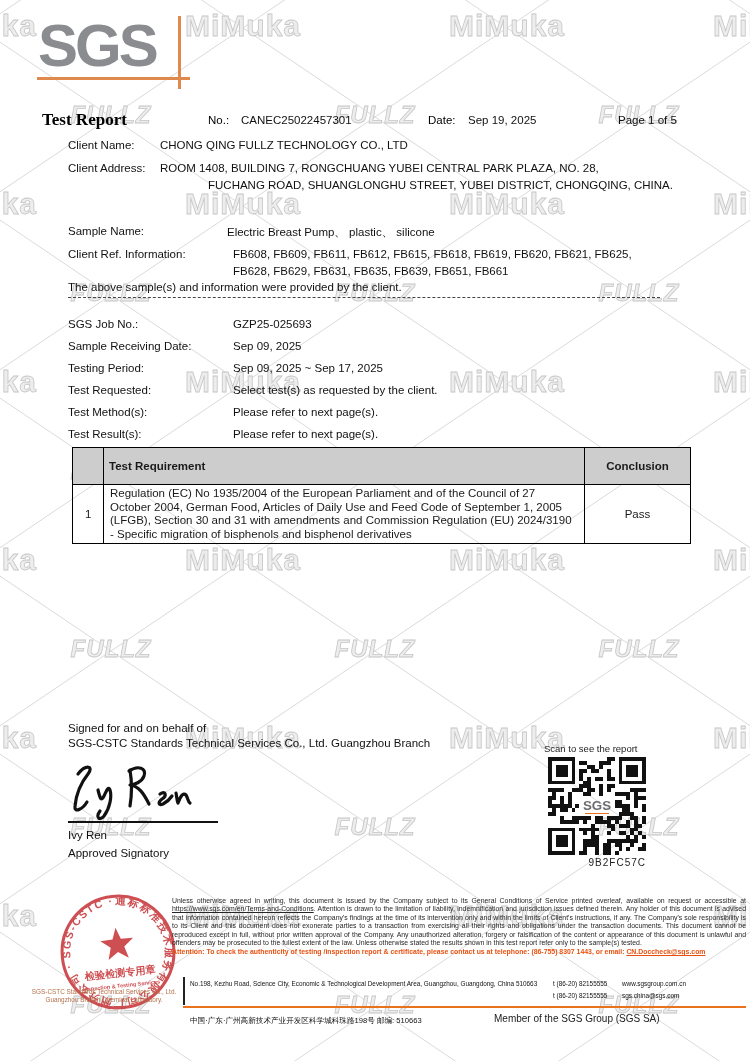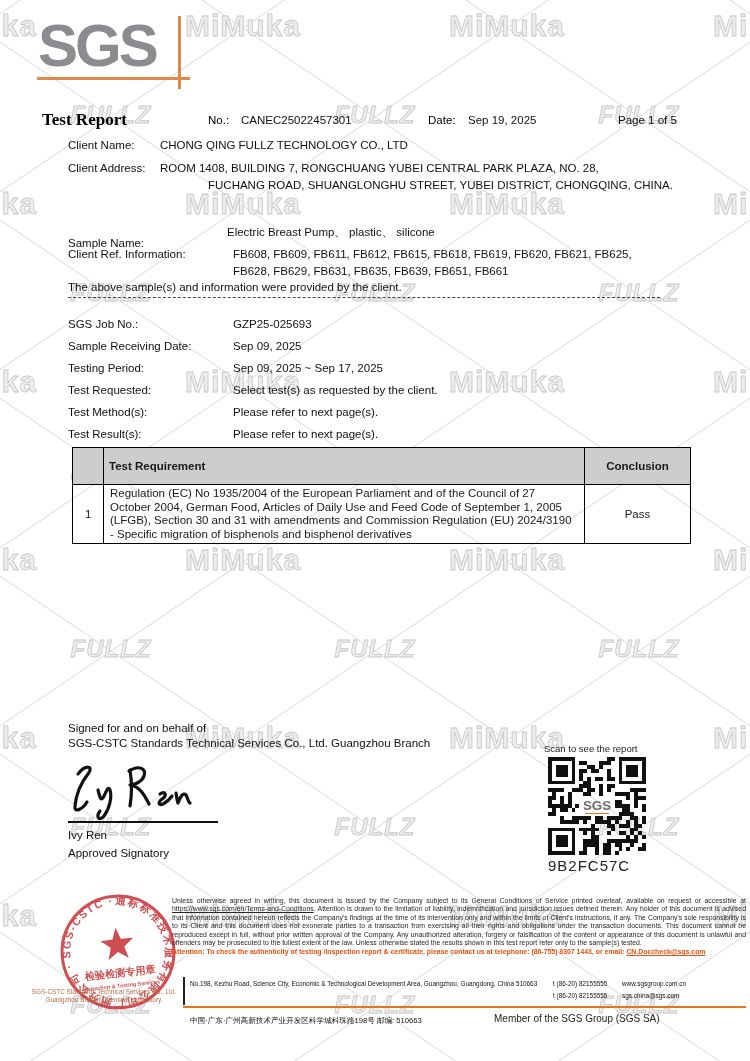--- a/index.html
+++ b/index.html
@@ -37,21 +37,21 @@
   .legal { font-size:6.9px; line-height:8.4px; color:#262626; text-align:justify; }
   .legal .url { text-decoration:underline; }
   .attn { font-size:6.9px; line-height:8.4px; color:#e8500f; font-weight:bold; margin-top:1px; }
   .attn .mail { text-decoration:underline; }
   .addr { font-size:6.4px; color:#111; white-space:nowrap; }
   .addr-cn { font-size:7.6px; }
   .branch { font-size:6.4px; line-height:7.8px; color:#b5714a; text-align:center; }
   .orange-rule { background:#e8731a; }
   .member { font-size:10px; color:#222; }
   .qr-cap { font-size:9.5px; color:#222; }
-  .qr-code-label { font-size:15px; letter-spacing:1px; color:#222; text-align:left; }
+  .qr-code-label { font-size:10px; letter-spacing:1px; color:#222; text-align:right; }
 </style>
 </head>
 <body>
 
 <div id="page">
 
   <div id="wm-layer"><svg width="750" height="1061" viewBox="0 0 750 1061">
         <line x1="0" y1="-1025.9" x2="750" y2="-520.218181818182" stroke="#dadada" stroke-width="1"></line>
         <line x1="0" y1="-847.9" x2="750" y2="-342.21818181818185" stroke="#dadada" stroke-width="1"></line>
         <line x1="0" y1="-669.9" x2="750" y2="-164.21818181818185" stroke="#dadada" stroke-width="1"></line>
@@ -158,21 +158,21 @@
     <div class="abs lab" style="left:428px; top:114px;">Date:</div>
     <div class="abs val" style="left:468px; top:114px;">Sep 19, 2025</div>
     <div class="abs val" style="left:618px; top:114px;">Page 1 of 5</div>
 
     <div class="abs val" style="left:68px; top:139px;">Client Name:</div>
     <div class="abs val" style="left:160px; top:139px;">CHONG QING FULLZ TECHNOLOGY CO., LTD</div>
     <div class="abs val" style="left:68px; top:162px;">Client Address:</div>
     <div class="abs val" style="left:160px; top:162px;">ROOM 1408, BUILDING 7, RONGCHUANG YUBEI CENTRAL PARK PLAZA, NO. 28,</div>
     <div class="abs val" style="left:160px; top:179px;padding-left:48px;">FUCHANG ROAD, SHUANGLONGHU STREET, YUBEI DISTRICT, CHONGQING, CHINA.</div>
 
-    <div class="abs val" style="left:68px; top:225px;margin-top:12px;">Sample Name:</div>
+    <div class="abs val" style="left:68px; top:225px;">Sample Name:</div>
     <div class="abs val" style="left:227px; top:225px;">Electric Breast Pump、 plastic、 silicone</div>
     <div class="abs val" style="left:68px; top:248px;">Client Ref. Information:</div>
     <div class="abs val" style="left:233px; top:248px;">FB608, FB609, FB611, FB612, FB615, FB618, FB619, FB620, FB621, FB625,</div>
     <div class="abs val" style="left:233px; top:265px;">FB628, FB629, FB631, FB635, FB639, FB651, FB661</div>
     <div class="abs val" style="left:68px; top:281px;">The above sample(s) and information were provided by the client.</div>
 
     <div class="abs dashed-sep" style="left:68px; top:297px; width:592px;"></div>
 
     <div class="abs val" style="left:68px; top:318px;">SGS Job No.:</div>
     <div class="abs val" style="left:233px; top:318px;">GZP25-025693</div>

